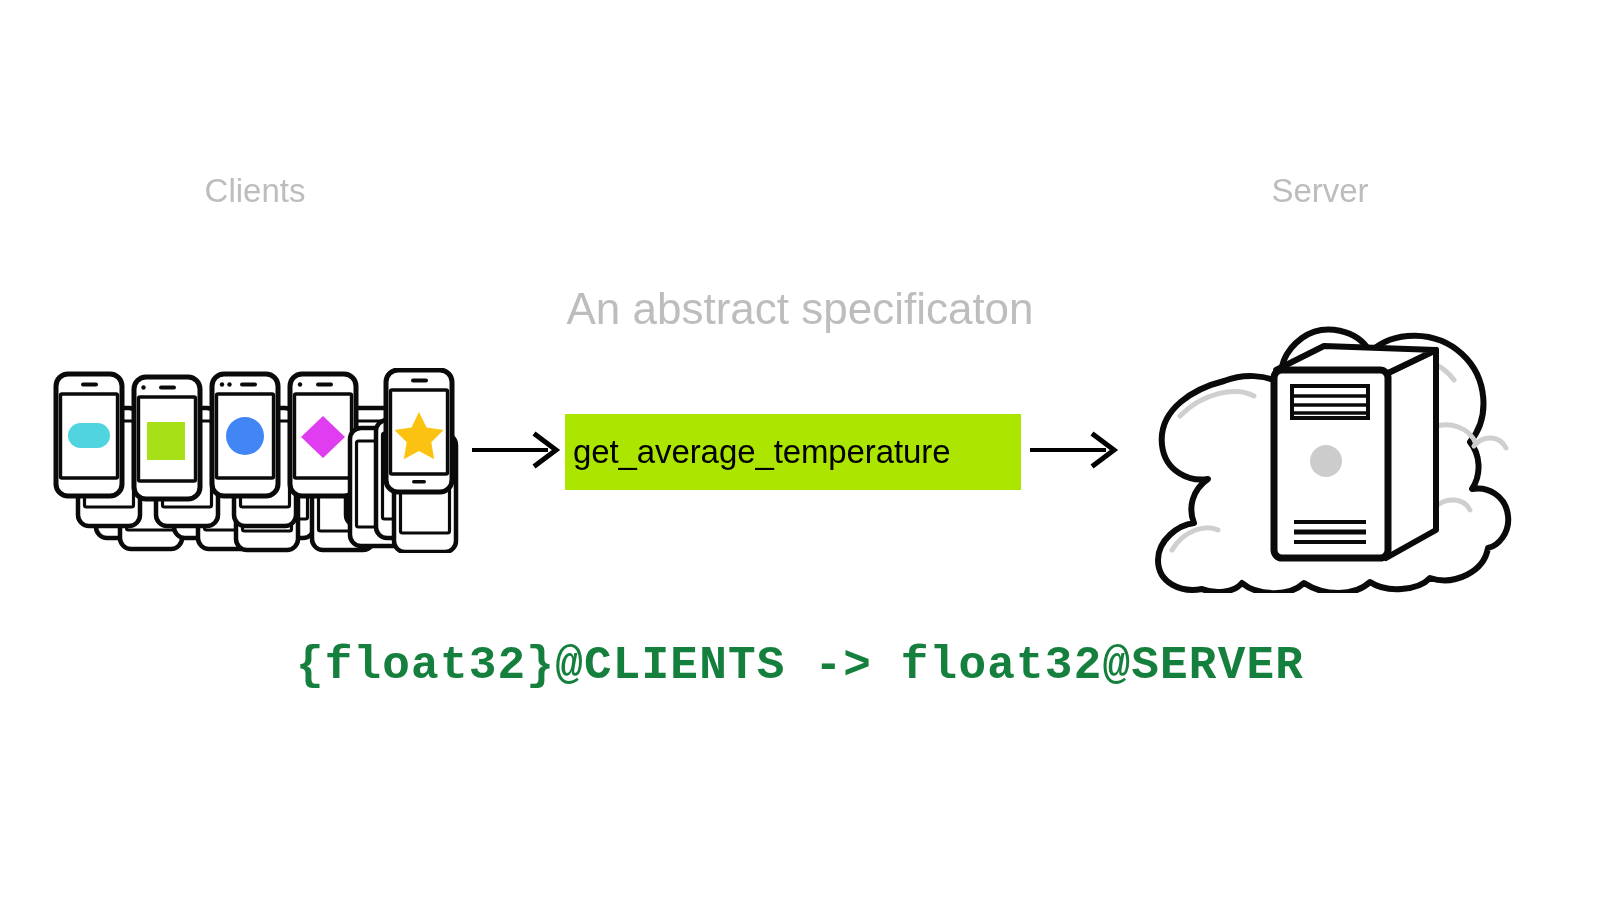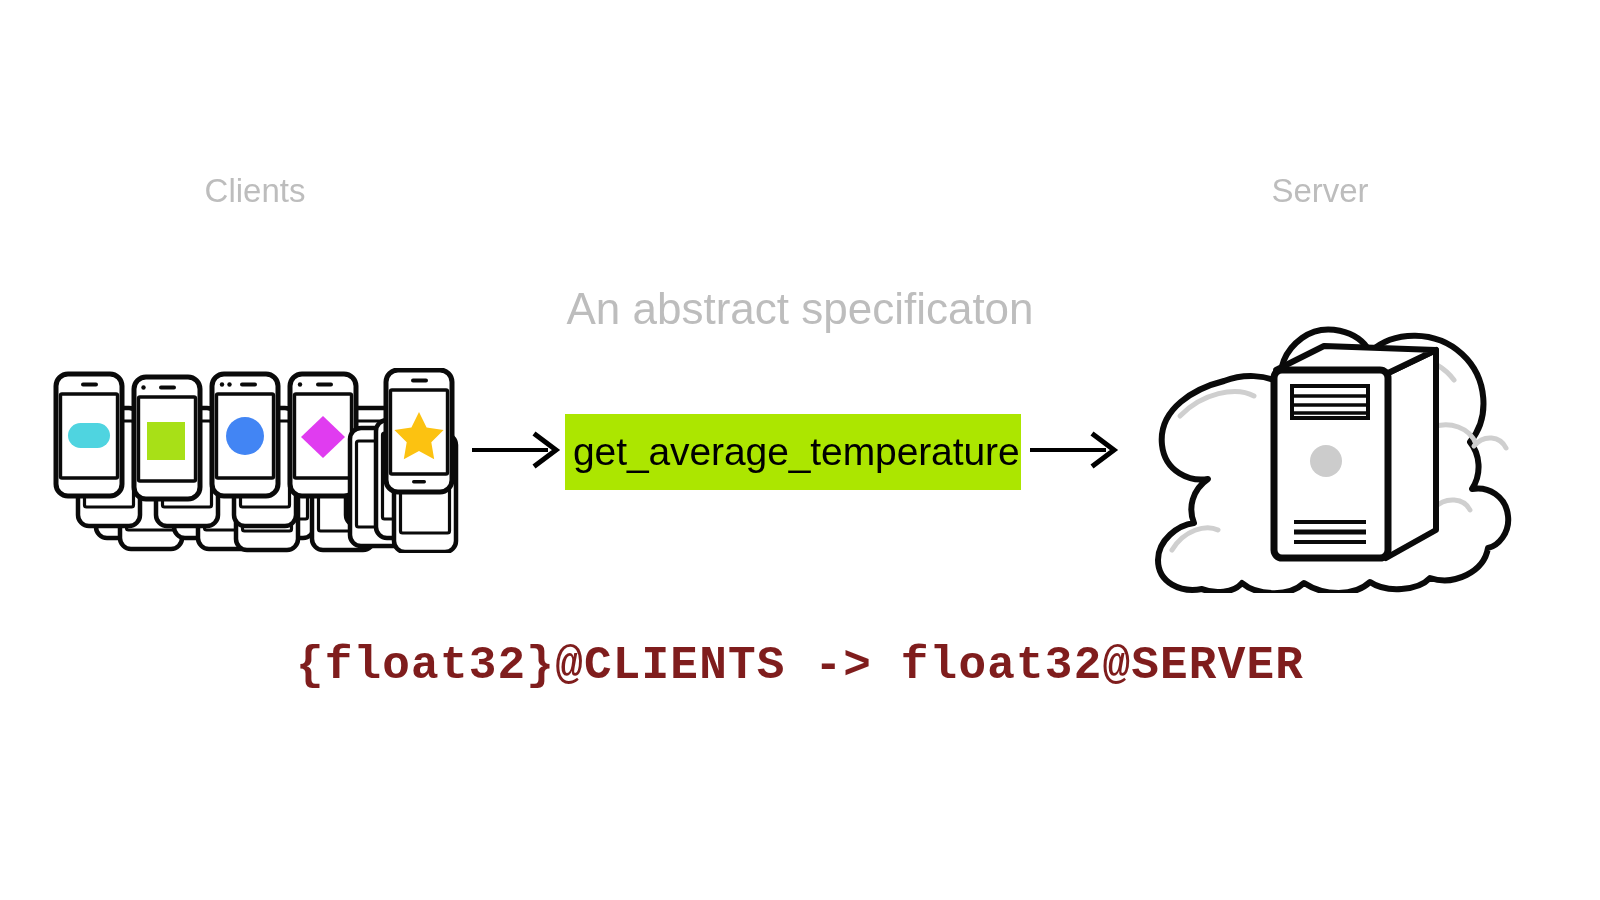--- a/index.html
+++ b/index.html
@@ -74,21 +74,21 @@
     height: 76px;
     background: #ace600;
     display: flex;
     align-items: center;
     justify-content: flex-start;
     box-sizing: border-box;
     padding-left: 8px;
   }
   #call-box-label {
     font-family: "Liberation Sans", sans-serif;
-    font-size: 39px;
+    font-size: 33px;
     color: #000000;
     letter-spacing: -0.1px;
     white-space: pre;
   }
 
   
   #server-group {
     position: absolute;
     left: 1118px;
     top: 268px;
@@ -101,21 +101,21 @@
   #type-signature {
     position: absolute;
     left: 0px;
     top: 640px;
     width: 1600px;
     text-align: center;
     font-family: "Liberation Mono", "DejaVu Sans Mono", monospace;
     font-weight: bold;
     font-size: 46px;
     letter-spacing: 1.2px;
-    color: #7f1d1d;
+    color: #15803d;
     white-space: pre;
   }
 </style>
 </head>
 <body>
 
 <div id="stage">
 
   <div class="hdr" id="label-clients">Clients</div>
 

